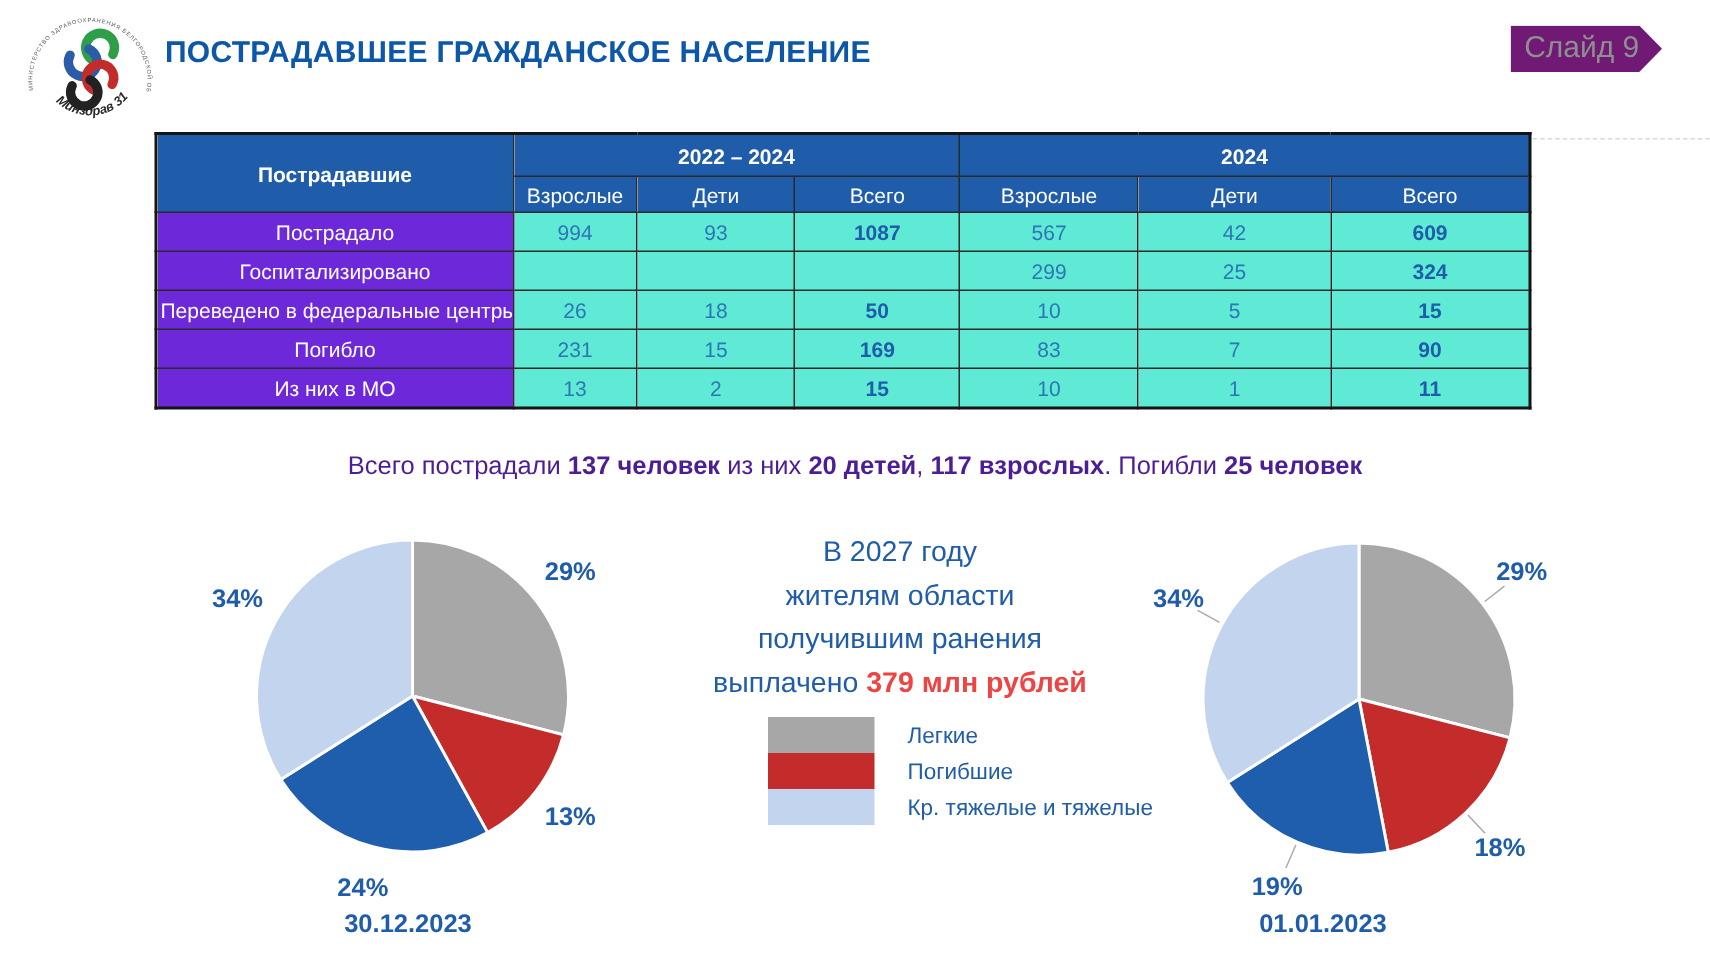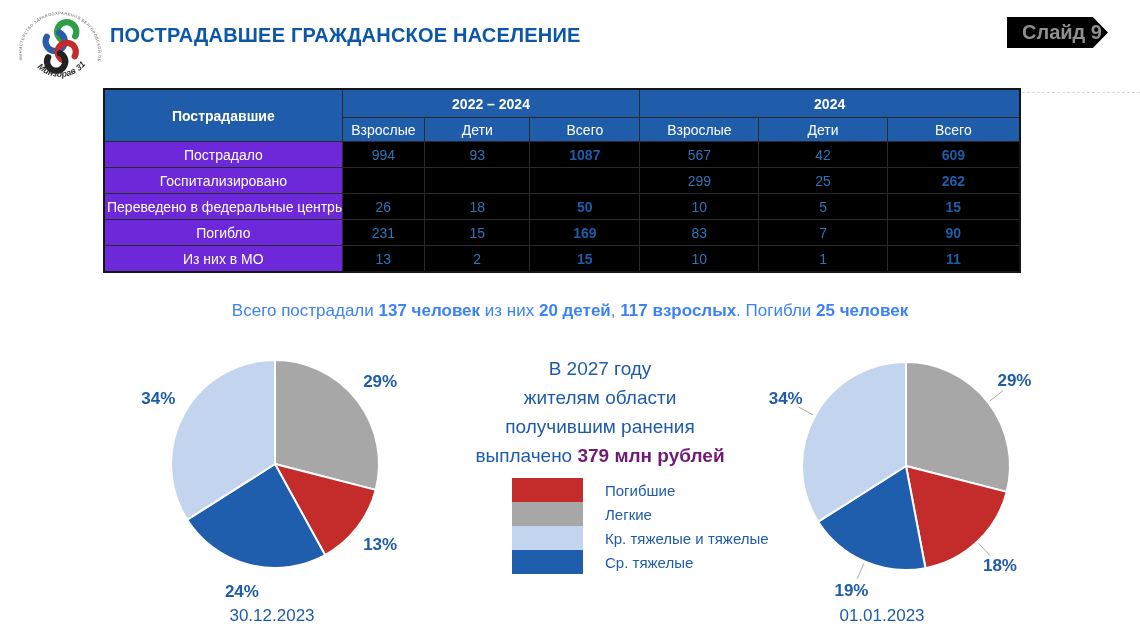--- a/index.html
+++ b/index.html
@@ -1,54 +1,54 @@
 <!DOCTYPE html>
 <html><head>
 <meta charset="utf-8">
 <style>
   html,body{margin:0;padding:0;background:#fff;}
   .slide{position:relative;width:1140px;height:636px;background:#ffffff;overflow:hidden;
          font-family:"Liberation Sans",sans-serif;}
   
   .logo{position:absolute;left:12px;top:2px;width:96px;height:96px;}
   .title{position:absolute;left:110px;top:24px;font-size:20px;font-weight:bold;color:#0d57a8;letter-spacing:.2px;}
-  .slide-badge{position:absolute;left:1007px;top:17px;width:101px;height:31px;background:#000000;
+  .slide-badge{position:absolute;left:1007px;top:17px;width:101px;height:31px;background:#701a75;
                clip-path:polygon(0 0,85% 0,100% 50%,85% 100%,0 100%);
-               color:#8f8f8f;font-size:20px;font-weight:bold;text-align:right;line-height:31px;padding-right:6px;box-sizing:border-box;}
+               color:#8f8f8f;font-size:20px;font-weight:normal;text-align:center;line-height:31px;padding-right:6px;box-sizing:border-box;}
   .guide-line{position:absolute;left:676px;top:92px;width:464px;border-top:1px dashed #d8d8d8;}
   
   table.data{position:absolute;left:103px;top:88px;width:918px;border-collapse:collapse;table-layout:fixed;
              font-size:14px;}
   table.data td,table.data th{border:1px solid #2a2a2a;padding:0 2px;text-align:center;overflow:hidden;white-space:nowrap;}
   table.data{border:2px solid #151515;}
   .hdr{background:#1f5caa;color:#ffffff;}
   .grp{font-weight:bold;height:27px;}
   .sub{font-weight:normal;height:23px;}
   .corner{font-weight:bold;}
   td.rowlabel{background:#6d28d9;color:#ffffff;height:25px;font-weight:normal;}
-  td.val{background:#000000;color:#2e74b6;margin-left:17px;}
+  td.val{background:#5eead4;color:#2e74b6;margin-left:17px;}
   td.val.total{font-weight:bold;color:#1f5caa;}
   
-  .summary{position:absolute;left:0;right:0;top:301px;text-align:center;font-size:17px;color:#3b82f6;}
+  .summary{position:absolute;left:0;right:0;top:301px;text-align:center;font-size:17px;color:#4c1d95;}
   .summary .b{font-weight:bold;}
   
   .payment{position:absolute;left:450px;top:354px;width:300px;text-align:center;font-size:19px;
            line-height:29px;color:#1f5ca9;}
   .payment .green{font-weight:bold;}
   
   .legend{position:absolute;left:512px;top:478px;}
   .legend-row{display:flex;align-items:center;height:24px;}
   .legend-swatch{width:71px;height:24px;flex:0 0 71px;}
   .legend-label{margin-left:22px;font-size:15px;color:#1f5ca9;white-space:nowrap;}
   
   .pie{position:absolute;width:280px;height:270px;}
   .pie-left{left:135px;top:334px;}
   .pie-right{left:766px;top:336px;}
   .pie text{font-size:17px;font-weight:bold;fill:#1f5ca9;}
-  .date-label{position:absolute;top:606px;width:200px;text-align:center;font-size:17px;font-weight:normal;color:#1f5ca9;}
+  .date-label{position:absolute;top:606px;width:200px;text-align:center;font-size:17px;font-weight:bold;color:#1f5ca9;}
   .date-left{left:172px;}
   .date-right{left:782px;}
 </style>
 </head>
 <body>
 
 <div class="slide">
 
   <svg class="logo" viewBox="0 0 100 100">
     <defs>
@@ -104,21 +104,21 @@
           <td class="val">42</td>
           <td class="val total">609</td>
         </tr>
         <tr>
           <td class="rowlabel">Госпитализировано</td>
           <td class="val"></td>
           <td class="val"></td>
           <td class="val total"></td>
           <td class="val">299</td>
           <td class="val">25</td>
-          <td class="val total">262</td>
+          <td class="val total">324</td>
         </tr>
         <tr>
           <td class="rowlabel">Переведено в федеральные центры</td>
           <td class="val">26</td>
           <td class="val">18</td>
           <td class="val total">50</td>
           <td class="val">10</td>
           <td class="val">5</td>
           <td class="val total">15</td>
         </tr>
@@ -156,39 +156,35 @@
       <text x="106.89440222061461" y="258.93779040944344" text-anchor="middle" dominant-baseline="middle">24%</text>
       <path d="M140,130 L52.2,185.7 A104,104 0 0 1 140.0,26.0 Z" fill="#c3d4ee" stroke="#ffffff" stroke-width="2"></path>
       <text x="23.346054752560846" y="65.8689509035797" text-anchor="middle" dominant-baseline="middle">34%</text>
     </svg>
   <div class="date-label date-left">30.12.2023</div>
 
   <div class="payment">
     <div>В 2027 году</div>
     <div>жителям области</div>
     <div>получившим ранения</div>
-    <div><span>выплачено </span><span class="green" style="color:#701a75">379 млн рублей</span></div>
+    <div><span>выплачено </span><span class="green" style="color:#ef4444">379 млн рублей</span></div>
   </div>
 
   <div class="legend">
+    <div class="legend-row">
+      <div class="legend-swatch" style="background: rgb(167, 167, 167);"></div>
+      <div class="legend-label">Легкие</div>
+    </div>
     <div class="legend-row">
       <div class="legend-swatch" style="background: rgb(196, 43, 43);"></div>
       <div class="legend-label">Погибшие</div>
     </div>
     <div class="legend-row">
-      <div class="legend-swatch" style="background: rgb(167, 167, 167);"></div>
-      <div class="legend-label">Легкие</div>
-    </div>
-    <div class="legend-row">
       <div class="legend-swatch" style="background: rgb(195, 212, 238);"></div>
       <div class="legend-label">Кр. тяжелые и тяжелые</div>
-    </div>
-    <div class="legend-row">
-      <div class="legend-swatch" style="background: rgb(31, 93, 173);"></div>
-      <div class="legend-label">Ср. тяжелые</div>
     </div>
   </div>
 
   <svg class="pie pie-right" viewBox="0 0 280 270">
       <path d="M140,130 L140.0,26.0 A104,104 0 0 1 240.7,155.9 Z" fill="#a7a7a7" stroke="#ffffff" stroke-width="2"></path>
       <line x1="223.81964371281322" y1="64.98281974849225" x2="236.96782311874472" y2="54.78404637570671" stroke="#aaaaaa" stroke-width="1"></line>
       <text x="248.47248009893477" y="45.86011967451937" text-anchor="middle" dominant-baseline="middle">29%</text>
       <path d="M140,130 L240.7,155.9 A104,104 0 0 1 159.5,232.2 Z" fill="#c42b2b" stroke="#ffffff" stroke-width="2"></path>
       <line x1="212.6167569969153" y1="207.3289919968633" x2="224.0076208395687" y2="219.4590299571556" stroke="#aaaaaa" stroke-width="1"></line>
       <text x="233.9746267018904" y="230.07281317241134" text-anchor="middle" dominant-baseline="middle">18%</text>

